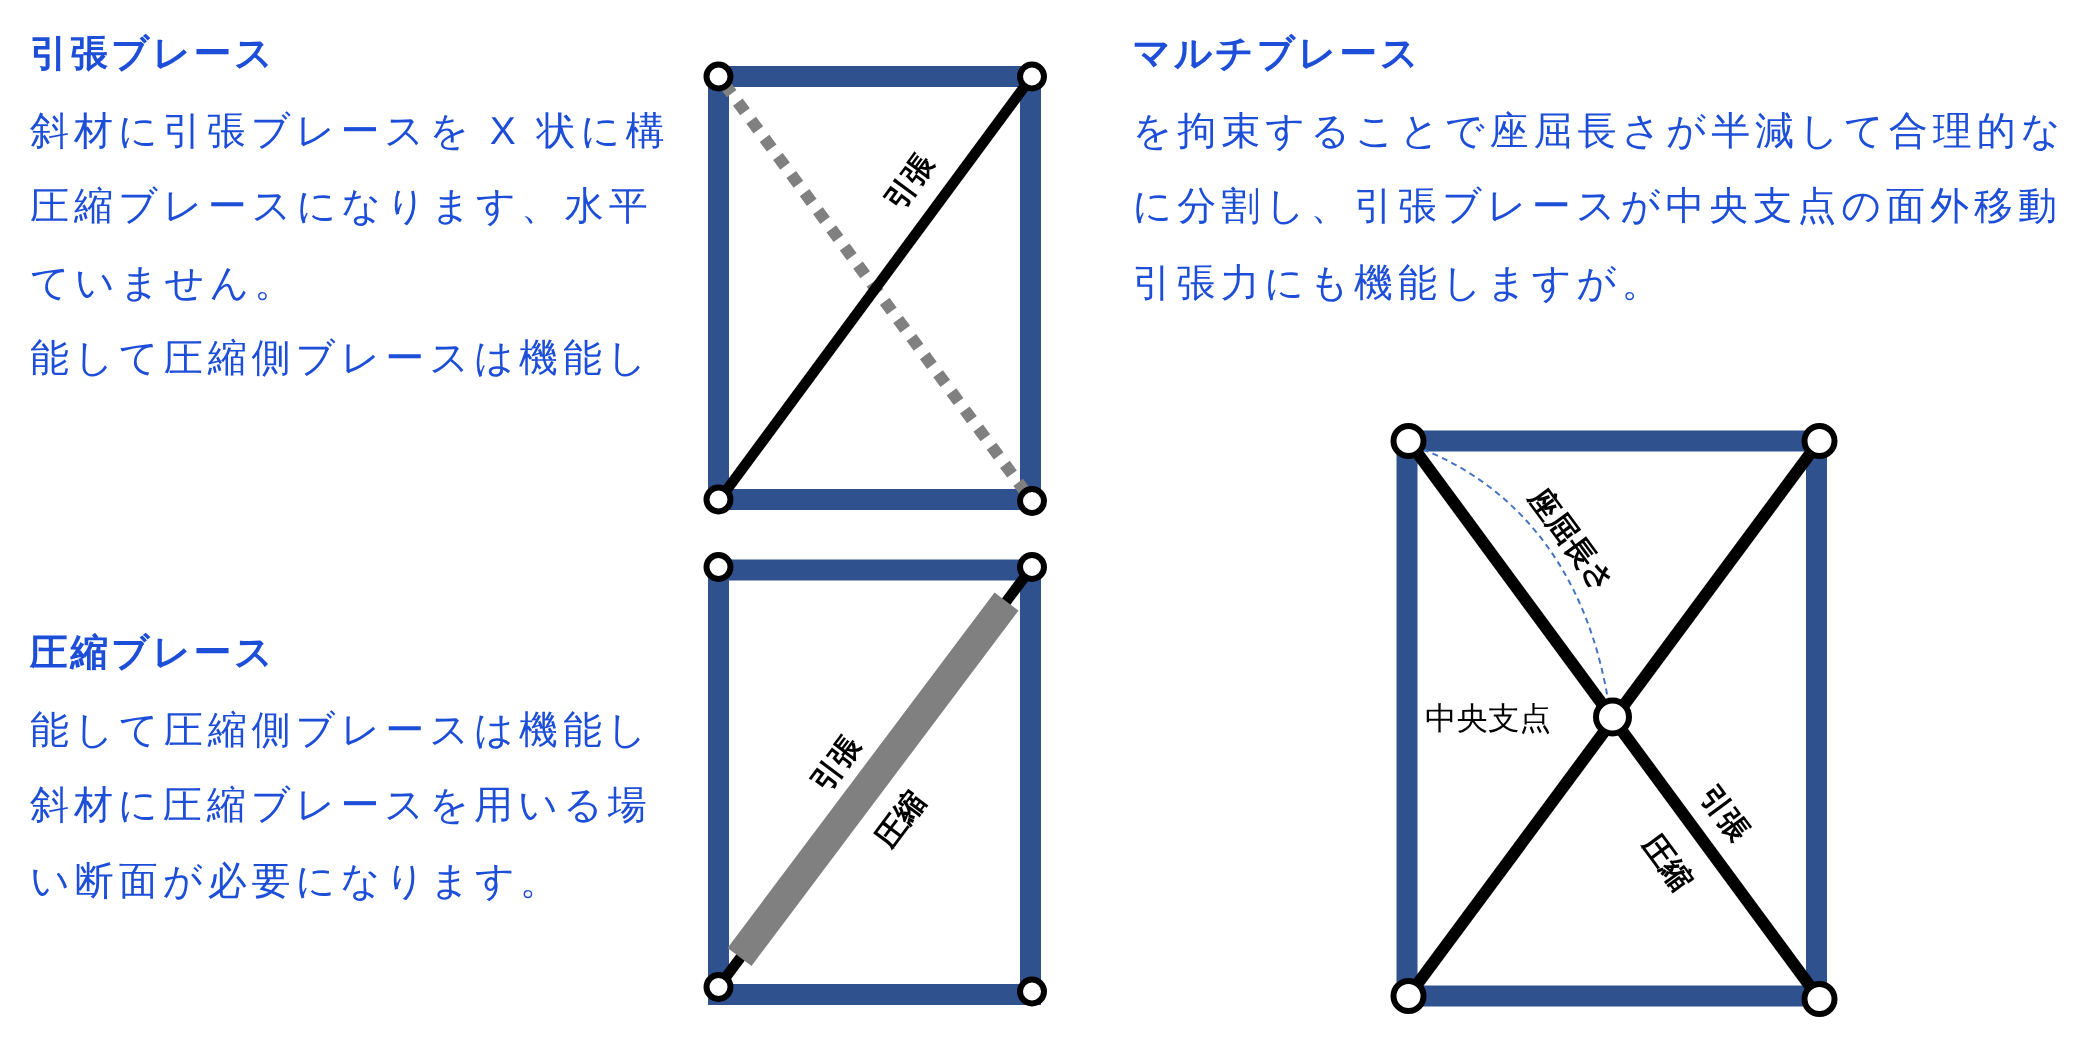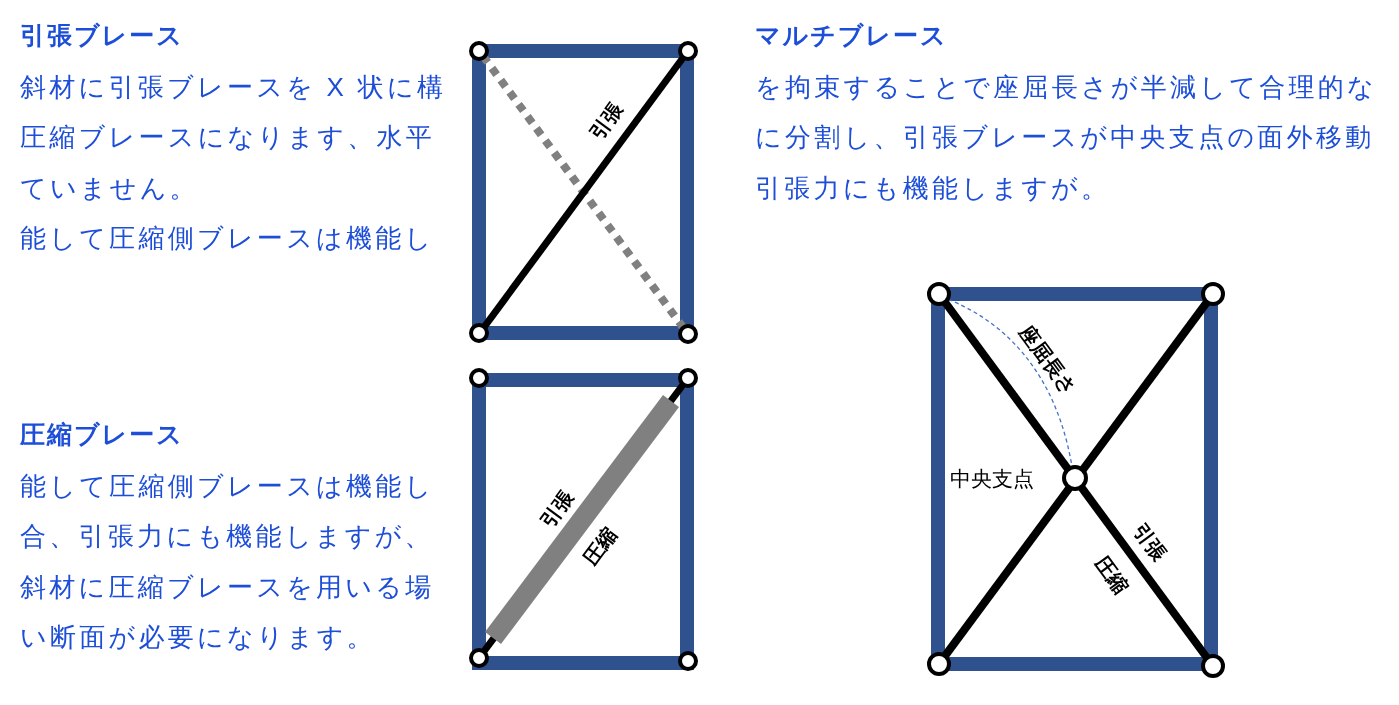--- a/index.html
+++ b/index.html
@@ -85,21 +85,20 @@
     <div class="body-line">圧縮ブレースになります、水平</div>
     <div class="body-line">ていません。</div>
     <div class="body-line">能して圧縮側ブレースは機能し</div>
   </div>
 </div>
 
 <div class="section" id="sec-compression">
   <div class="heading">圧縮ブレース</div>
   <div class="body-text">
     <div class="body-line">能して圧縮側ブレースは機能し</div>
-    <div class="body-line">合、引張力にも機能しますが、</div>
     <div class="body-line">斜材に圧縮ブレースを用いる場</div>
     <div class="body-line">い断面が必要になります。</div>
   </div>
 </div>
 
 <div class="section" id="sec-multi">
   <div class="heading">マルチブレース</div>
   <div class="body-text">
     <div class="body-line">を拘束することで座屈長さが半減して合理的な</div>
     <div class="body-line">に分割し、引張ブレースが中央支点の面外移動</div>

